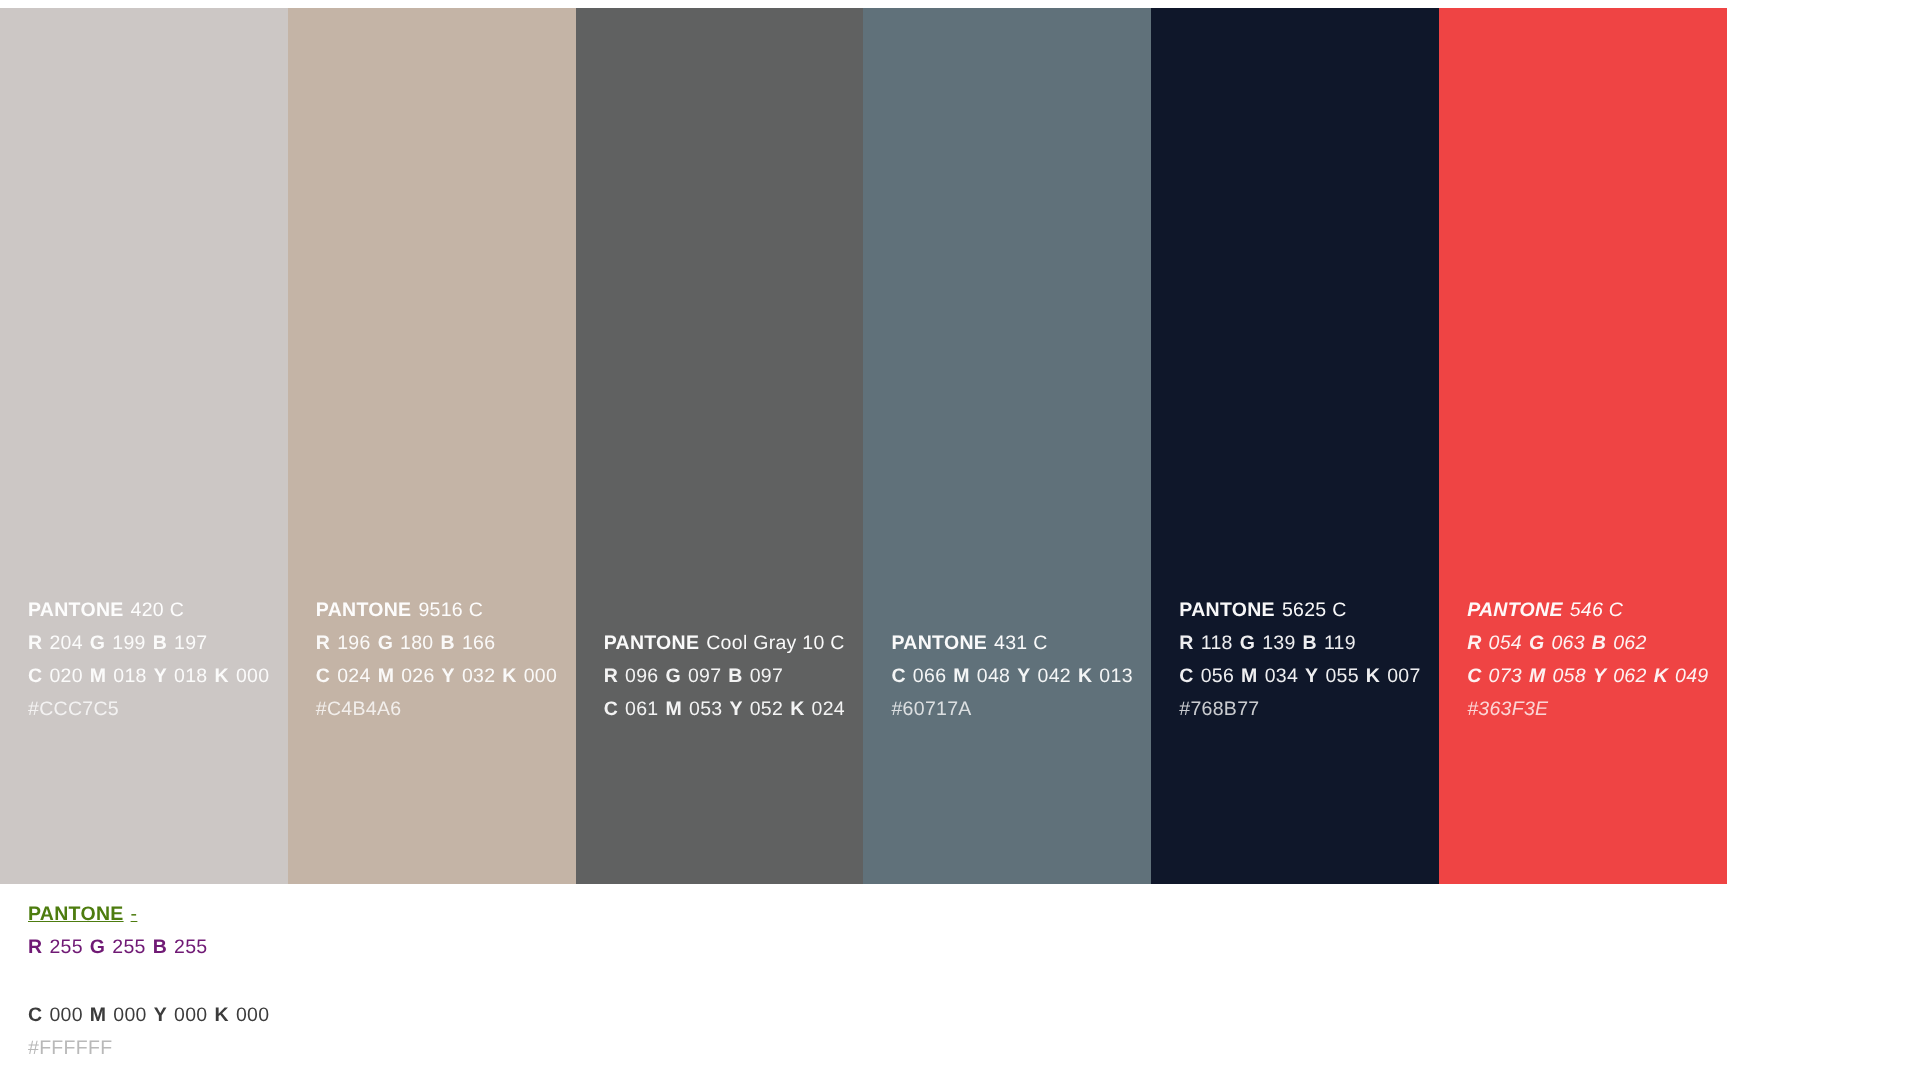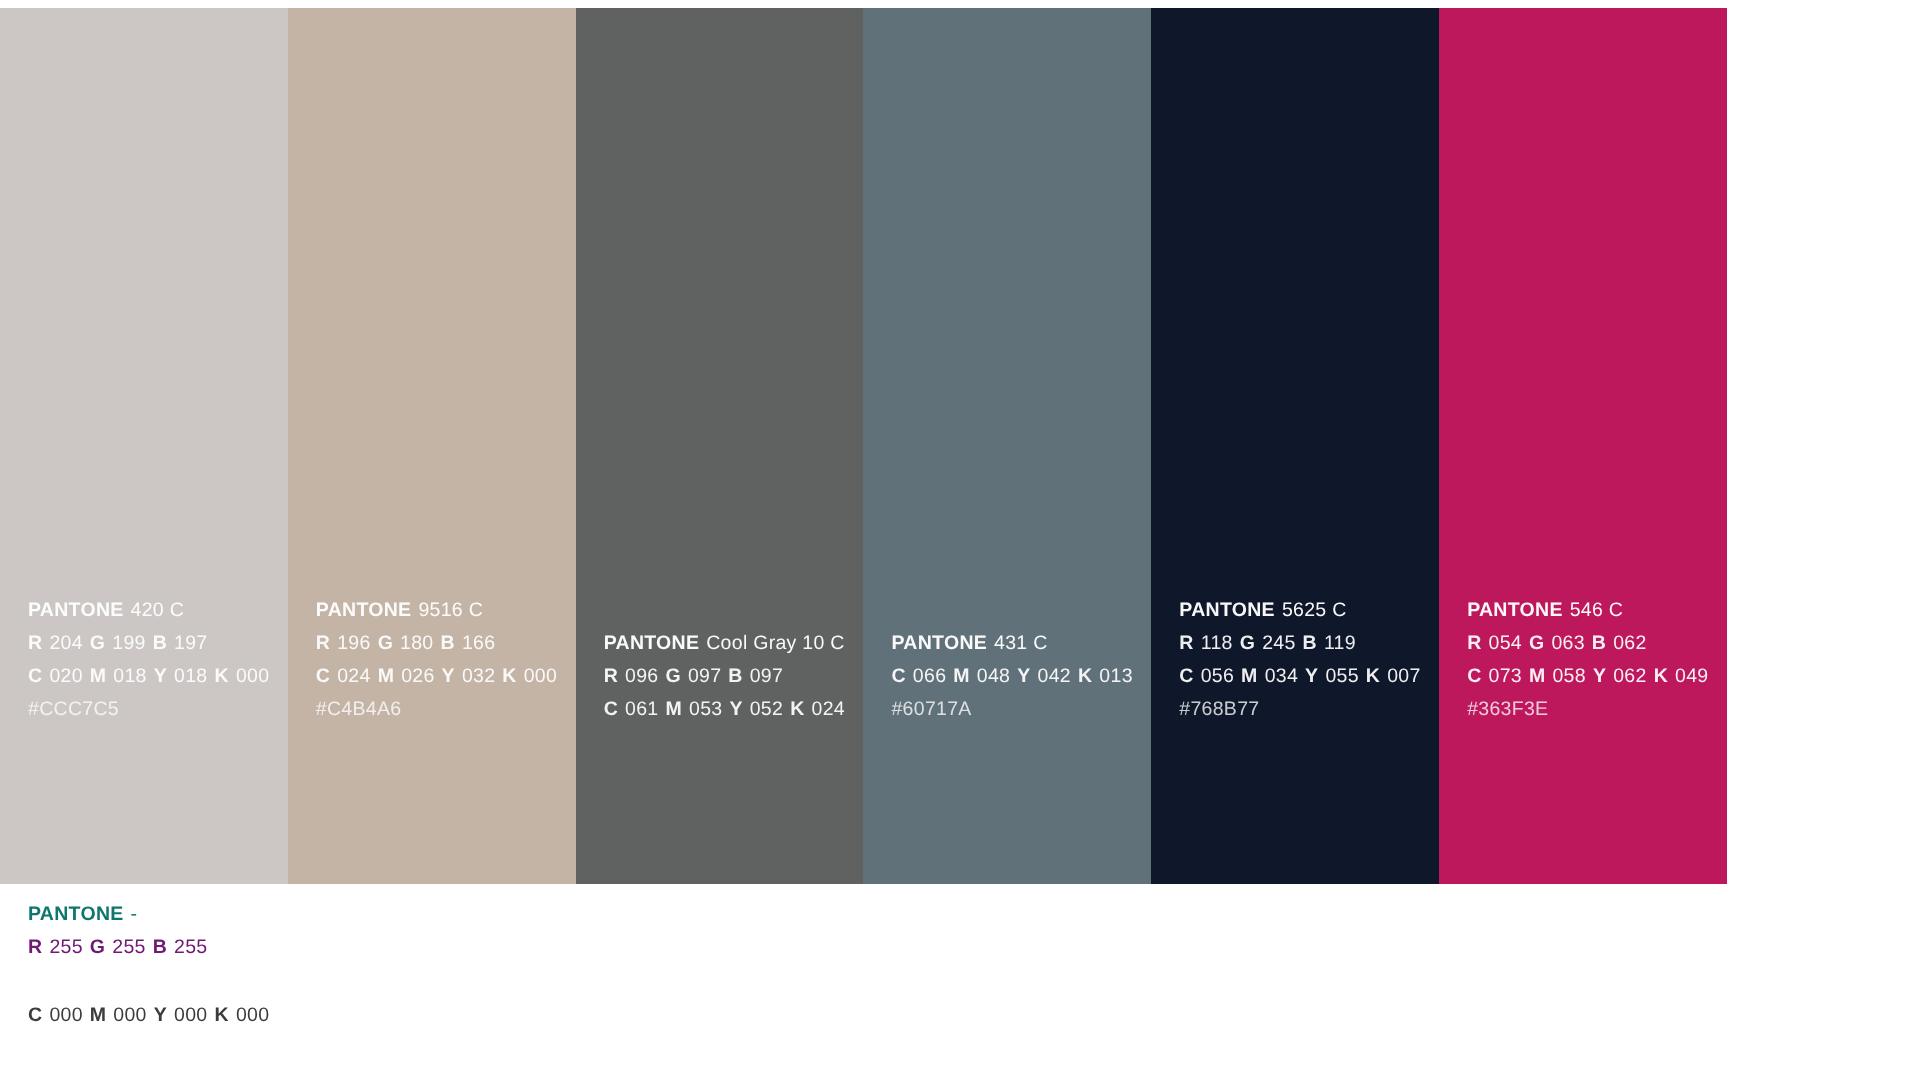--- a/index.html
+++ b/index.html
@@ -74,21 +74,21 @@
   }
 
   #white-block .swatch-info {
     position:absolute;
     left:28px;
     top:14px;
     bottom:auto;
   }
 
   #white-block .info-line { color:#3a3a3a; }
-  #white-block .line-name { color:#0f766e; opacity:1; }
+  #white-block .line-name { color:#4d7c0f; opacity:1;text-decoration:underline; }
   #white-block .line-rgb  { color:#701a75; opacity:1; }
   #white-block .line-cmyk { color:#3c3c3c; opacity:1;margin-top:35px; }
   #white-block .line-hex  { color:#b9b9b9; opacity:1; }
 </style>
 </head>
 <body>
 
 <div id="palette-board">
 
   <div id="swatch-strip">
@@ -118,36 +118,37 @@
       <div class="swatch" style="background: rgb(96, 113, 122);">
         <div class="swatch-info">
           <div class="info-line line-name"><span class="k">PANTONE</span><span class="sep"></span><span class="v">431 C</span></div>
           <div class="info-line line-cmyk"><span class="k">C</span><span class="sep"></span><span class="v">066</span><span class="sep"></span><span class="k">M</span><span class="sep"></span><span class="v">048</span><span class="sep"></span><span class="k">Y</span><span class="sep"></span><span class="v">042</span><span class="sep"></span><span class="k">K</span><span class="sep"></span><span class="v">013</span></div>
           <div class="info-line line-hex"><span class="v">#60717A</span></div>
         </div>
       </div>
       <div class="swatch" style="background: #0f172a;">
         <div class="swatch-info">
           <div class="info-line line-name"><span class="k">PANTONE</span><span class="sep"></span><span class="v">5625 C</span></div>
-          <div class="info-line line-rgb"><span class="k">R</span><span class="sep"></span><span class="v">118</span><span class="sep"></span><span class="k">G</span><span class="sep"></span><span class="v">245</span><span class="sep"></span><span class="k">B</span><span class="sep"></span><span class="v">119</span></div>
+          <div class="info-line line-rgb"><span class="k">R</span><span class="sep"></span><span class="v">118</span><span class="sep"></span><span class="k">G</span><span class="sep"></span><span class="v">139</span><span class="sep"></span><span class="k">B</span><span class="sep"></span><span class="v">119</span></div>
           <div class="info-line line-cmyk"><span class="k">C</span><span class="sep"></span><span class="v">056</span><span class="sep"></span><span class="k">M</span><span class="sep"></span><span class="v">034</span><span class="sep"></span><span class="k">Y</span><span class="sep"></span><span class="v">055</span><span class="sep"></span><span class="k">K</span><span class="sep"></span><span class="v">007</span></div>
           <div class="info-line line-hex"><span class="v">#768B77</span></div>
         </div>
       </div>
-      <div class="swatch" style="background: #be185d;">
+      <div class="swatch" style="background: #ef4444; font-style: italic;">
         <div class="swatch-info">
           <div class="info-line line-name"><span class="k">PANTONE</span><span class="sep"></span><span class="v">546 C</span></div>
           <div class="info-line line-rgb"><span class="k">R</span><span class="sep"></span><span class="v">054</span><span class="sep"></span><span class="k">G</span><span class="sep"></span><span class="v">063</span><span class="sep"></span><span class="k">B</span><span class="sep"></span><span class="v">062</span></div>
           <div class="info-line line-cmyk"><span class="k">C</span><span class="sep"></span><span class="v">073</span><span class="sep"></span><span class="k">M</span><span class="sep"></span><span class="v">058</span><span class="sep"></span><span class="k">Y</span><span class="sep"></span><span class="v">062</span><span class="sep"></span><span class="k">K</span><span class="sep"></span><span class="v">049</span></div>
           <div class="info-line line-hex"><span class="v">#363F3E</span></div>
         </div>
       </div>
     </div>
 
   <div id="white-block" style="background: rgb(255, 255, 255);">
       <div class="swatch-info">
         <div class="info-line line-name"><span class="k">PANTONE</span><span class="sep"></span><span class="v">-</span></div>
         <div class="info-line line-rgb"><span class="k">R</span><span class="sep"></span><span class="v">255</span><span class="sep"></span><span class="k">G</span><span class="sep"></span><span class="v">255</span><span class="sep"></span><span class="k">B</span><span class="sep"></span><span class="v">255</span></div>
         <div class="info-line line-cmyk"><span class="k">C</span><span class="sep"></span><span class="v">000</span><span class="sep"></span><span class="k">M</span><span class="sep"></span><span class="v">000</span><span class="sep"></span><span class="k">Y</span><span class="sep"></span><span class="v">000</span><span class="sep"></span><span class="k">K</span><span class="sep"></span><span class="v">000</span></div>
+        <div class="info-line line-hex"><span class="v">#FFFFFF</span></div>
       </div>
     </div>
 
 </div>
 
 </body></html>

